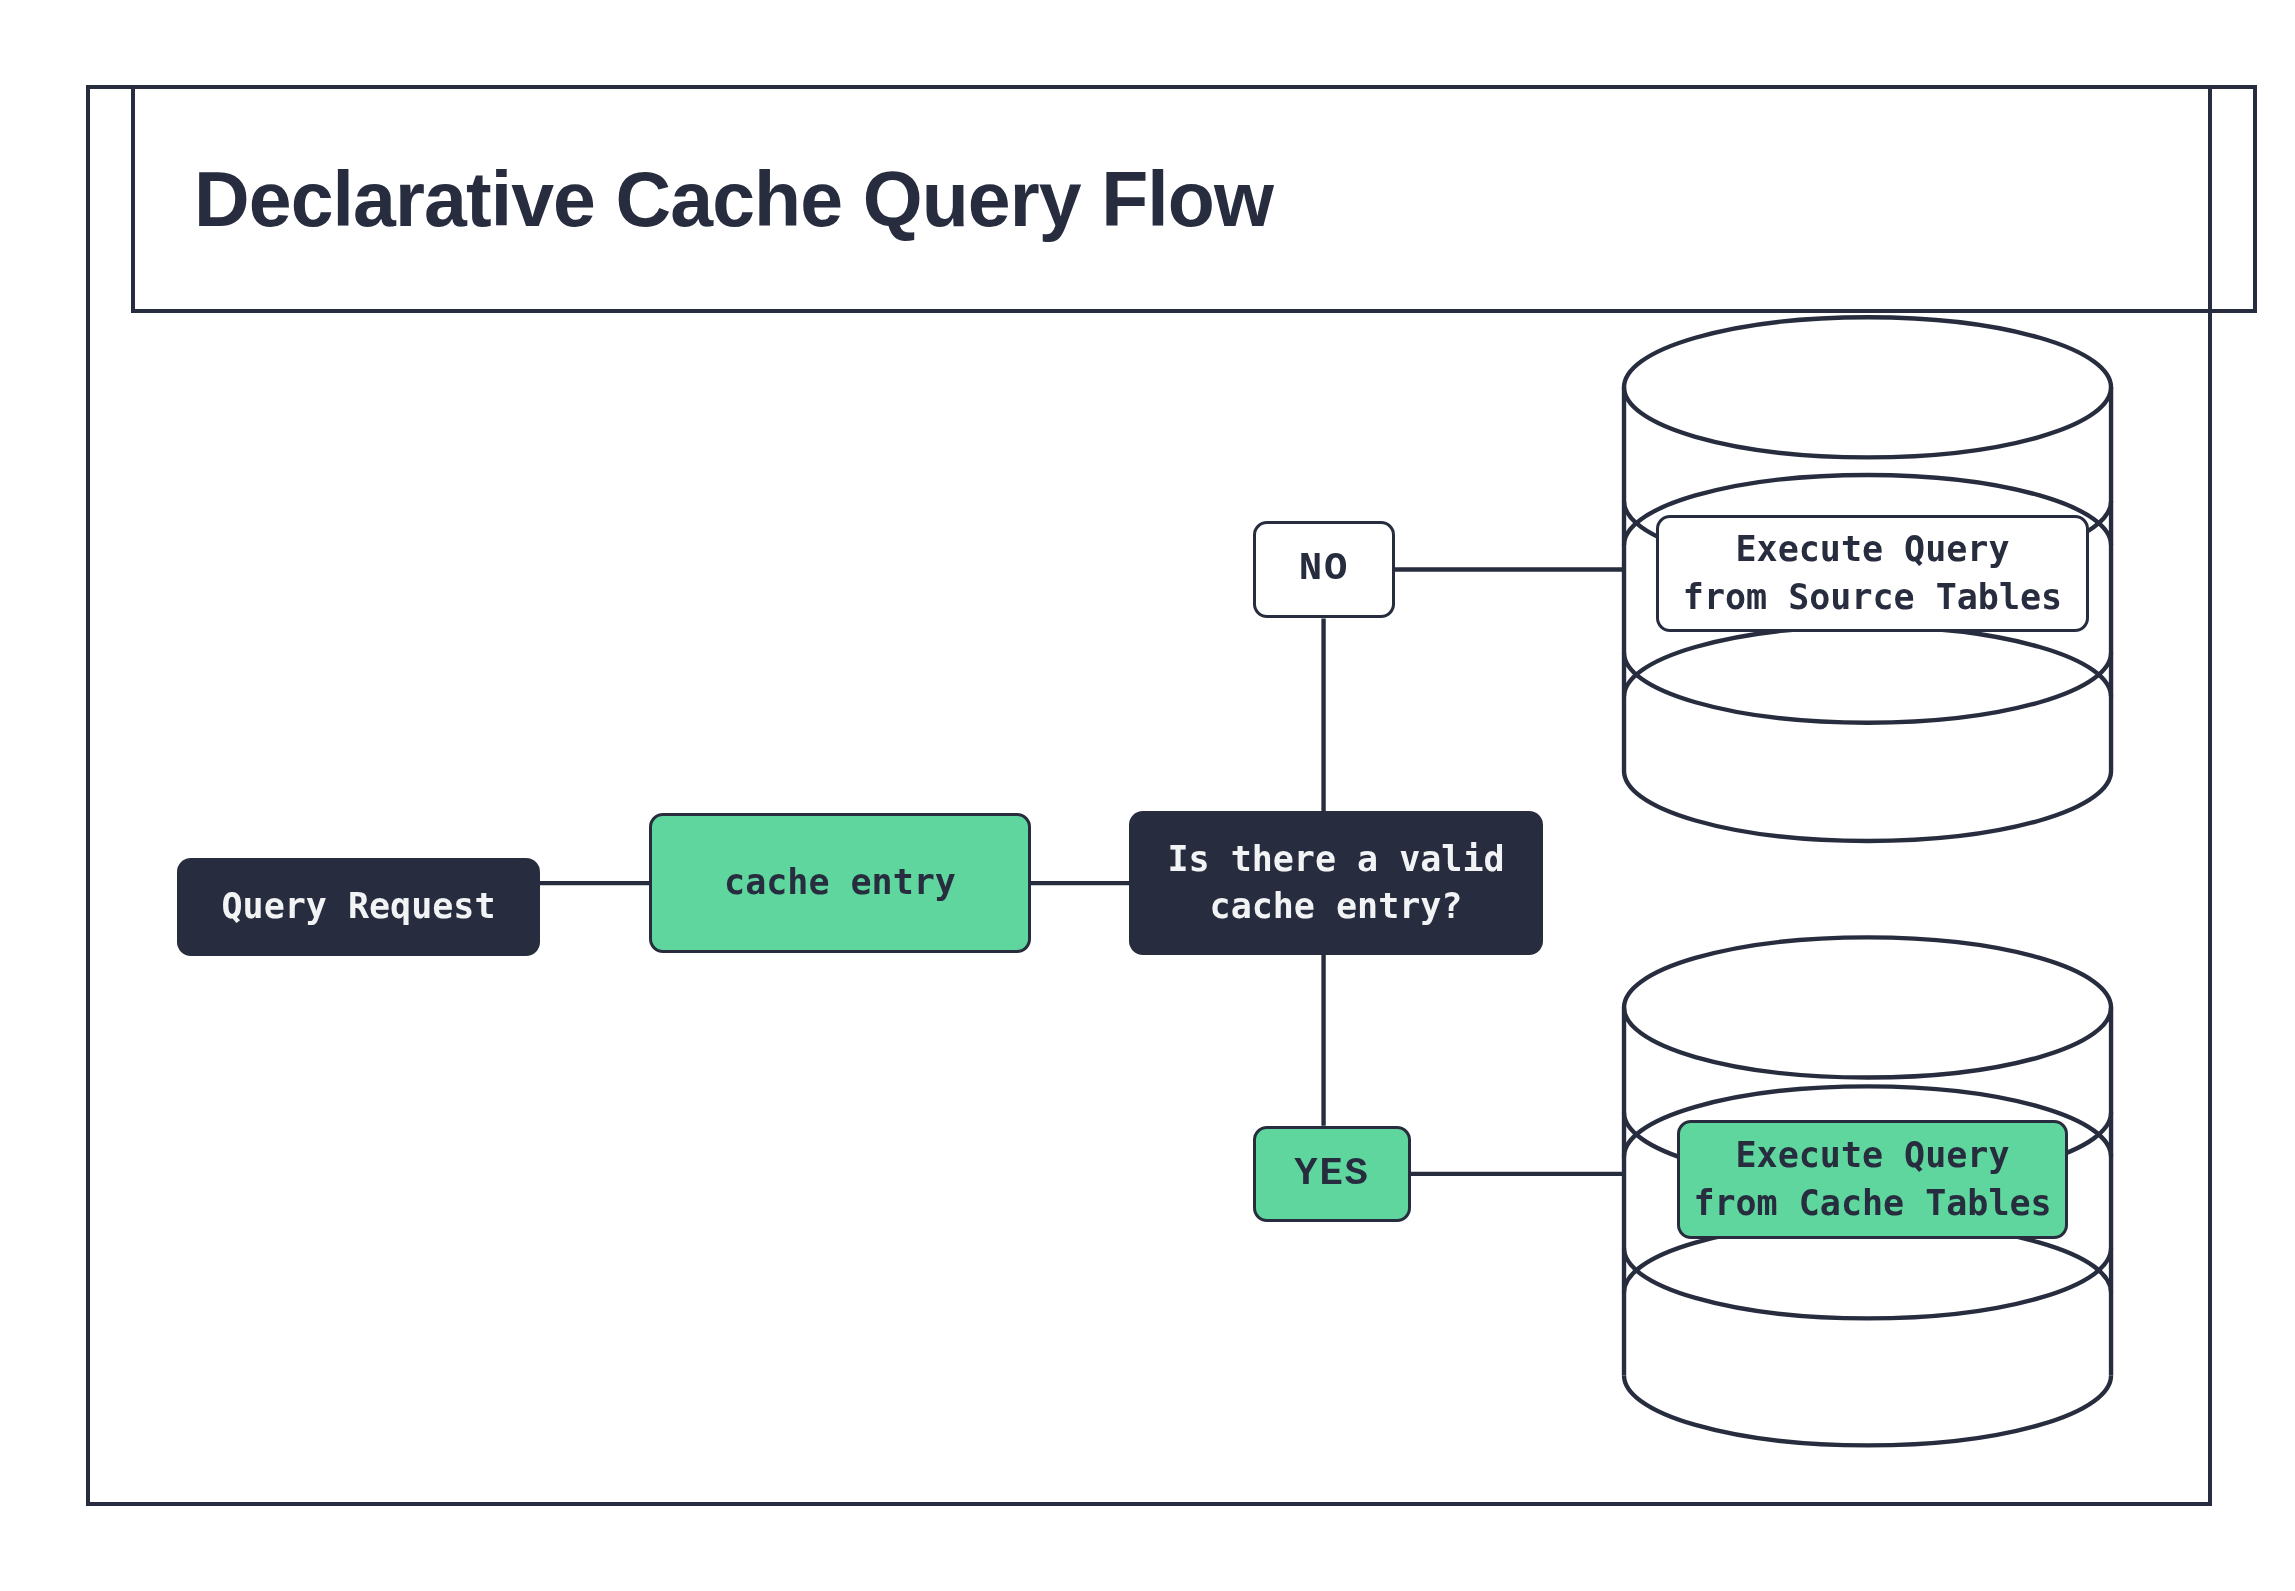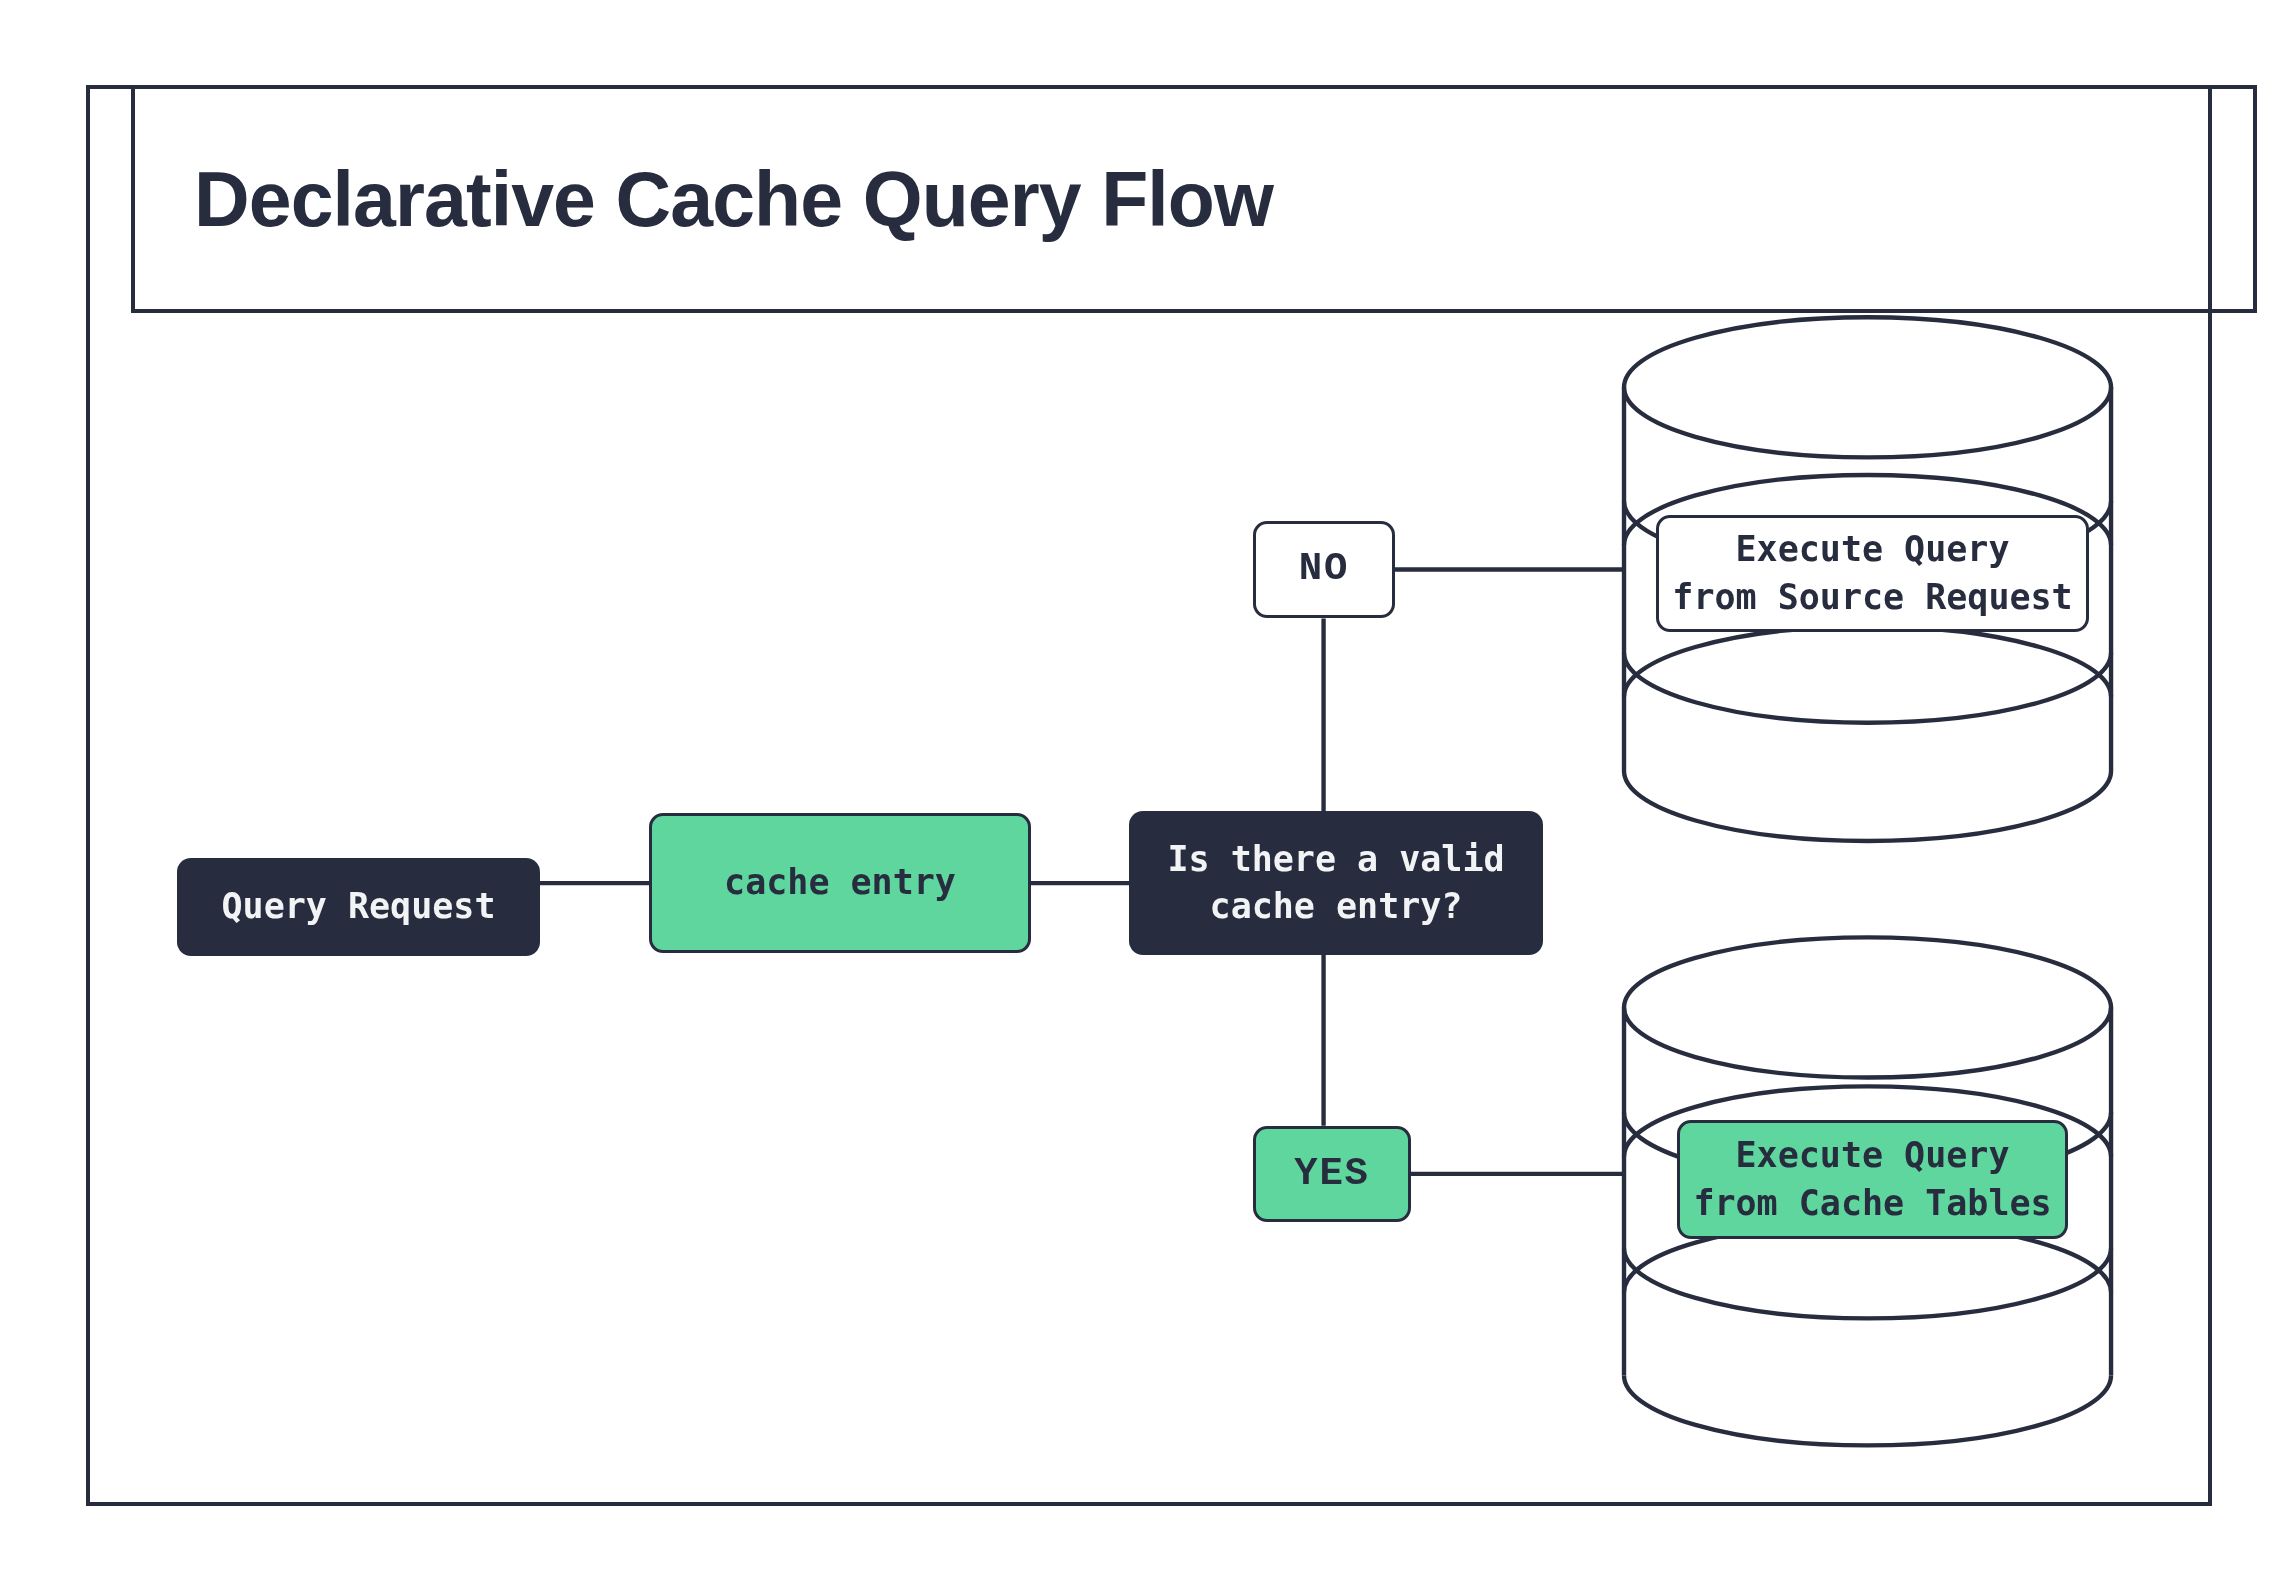--- a/index.html
+++ b/index.html
@@ -107,20 +107,20 @@
 <div class="node node-white n-no">
   <span class="edge-label">NO</span>
 </div>
 
 <div class="node node-green n-yes">
   <span class="edge-label">YES</span>
 </div>
 
 <div class="node node-white n-srclbl">
   <span>Execute Query</span>
-  <span>from Source Request</span>
+  <span>from Source Tables</span>
 </div>
 
 <div class="node node-green n-cachelbl">
   <span>Execute Query</span>
   <span>from Cache Tables</span>
 </div>
 
 
 </body></html>

